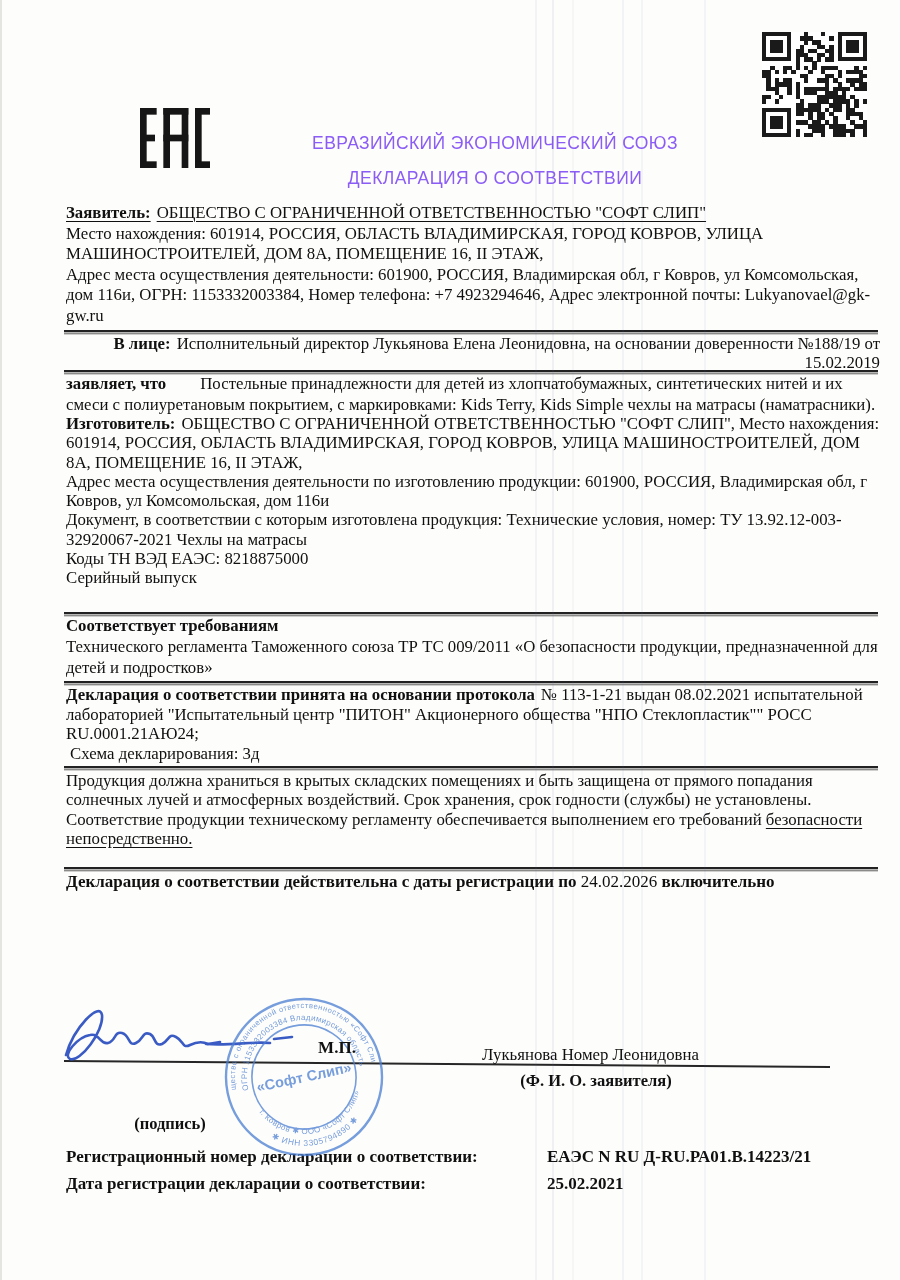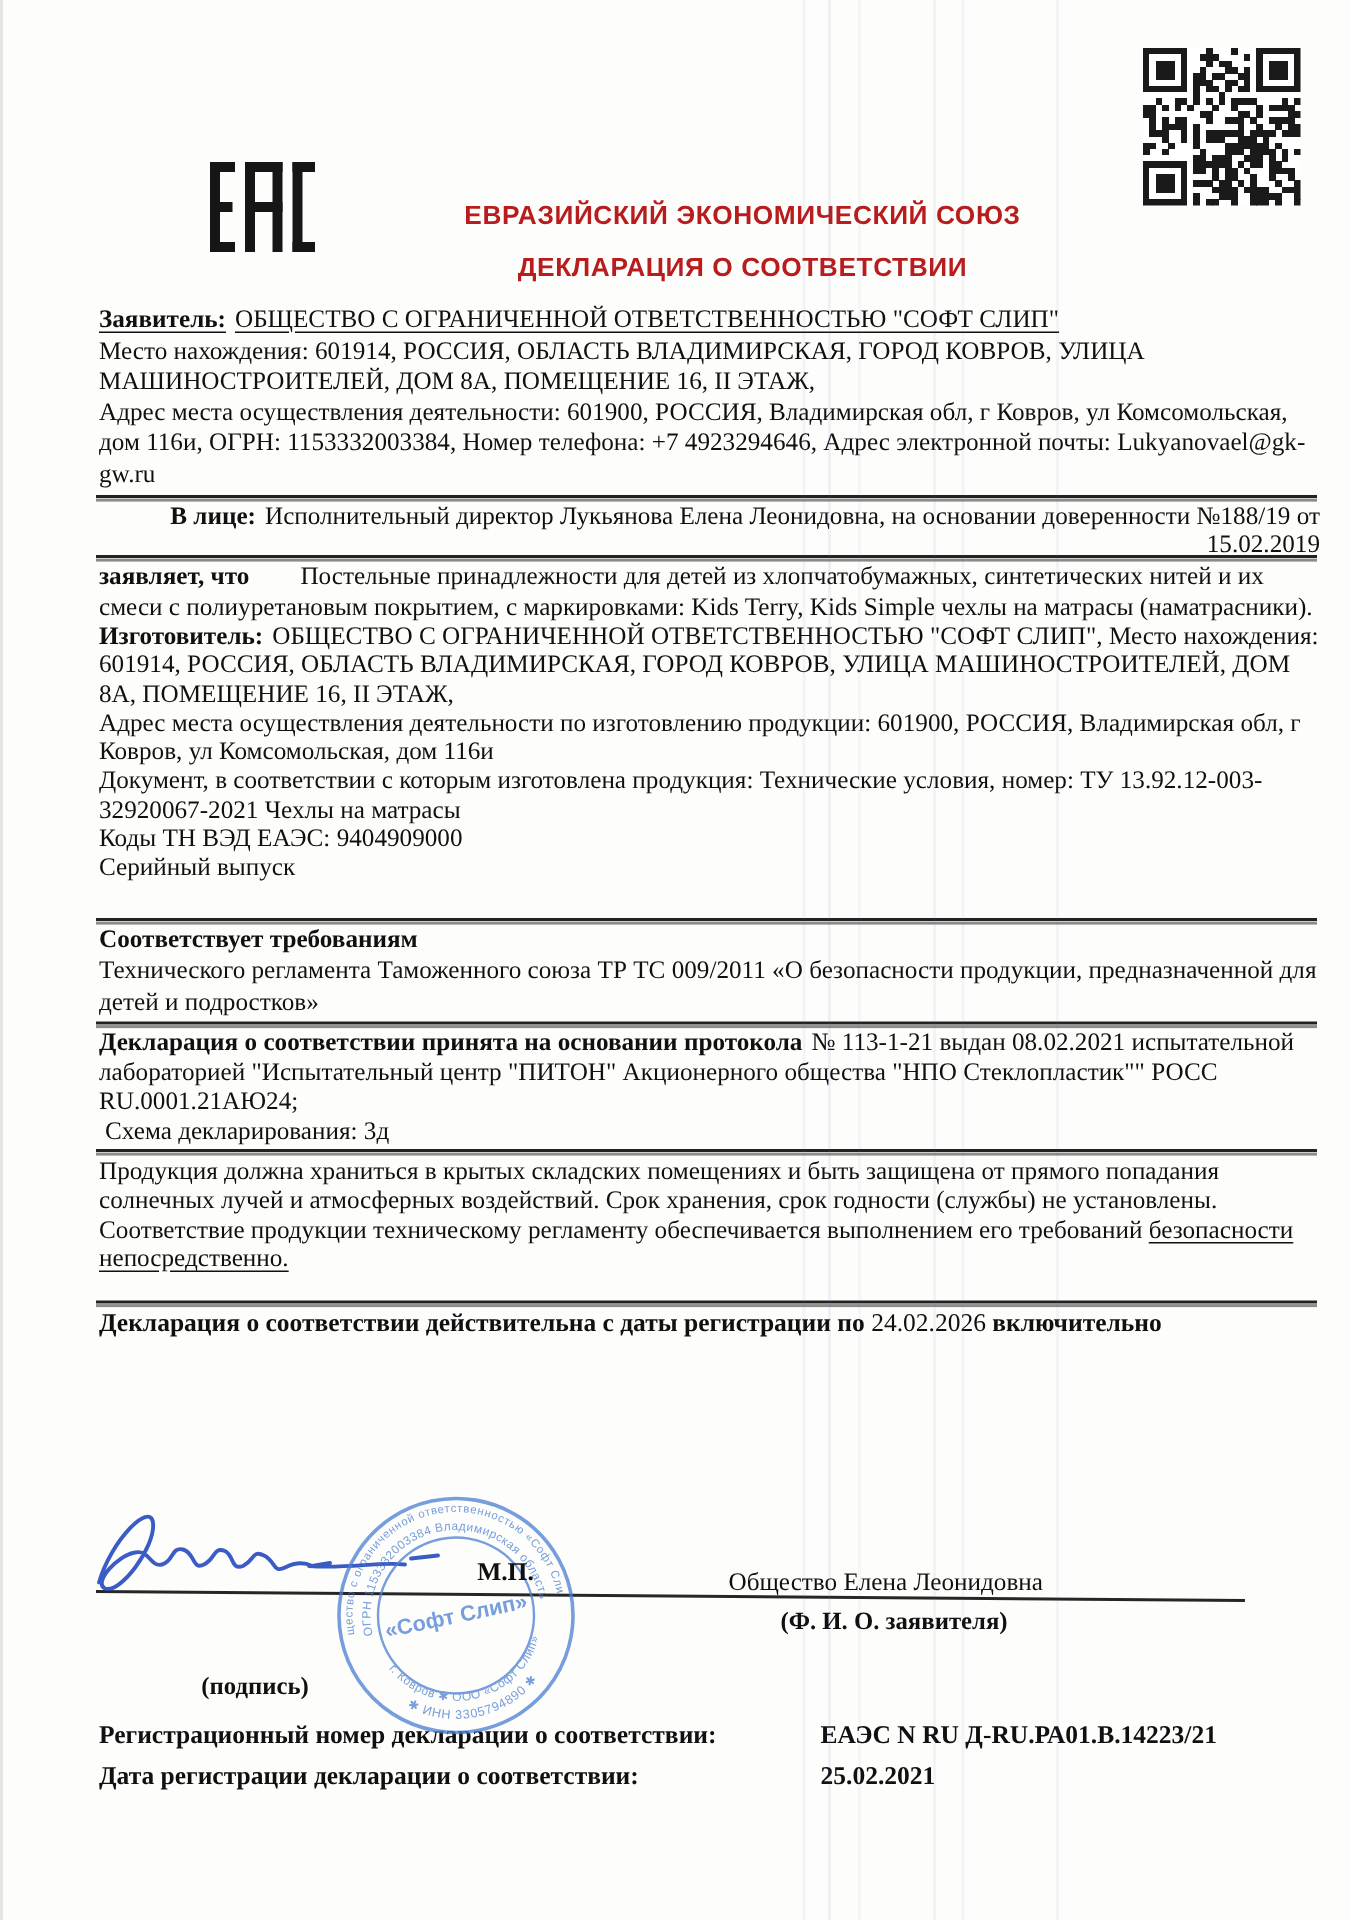--- a/index.html
+++ b/index.html
@@ -8,22 +8,22 @@
   p{margin:0;}
   .b{font-weight:bold;}
   .sec{position:absolute;left:66px;width:814px;font-size:16.8px;line-height:20.5px;text-align:left;}
   .sec p{margin:0;}
   .u{text-decoration:underline;text-underline-offset:3px;}
   .lbl{font-weight:bold;margin-right:6px;}
   .lbl-gap{font-weight:bold;margin-right:34px;}
   .rule{position:absolute;left:64px;width:814px;height:1.8px;background:#222;
         box-shadow:0 2.4px 0 rgba(45,45,45,.55);}
   .doc-titles{position:absolute;left:110px;top:133px;width:770px;text-align:center;
-        font-family:"Liberation Sans","DejaVu Sans",sans-serif;font-weight:700;
-        font-size:17.5px;letter-spacing:.4px;color:#b91c1c;}
+        font-family:"Liberation Sans","DejaVu Sans",sans-serif;font-weight:400;
+        font-size:17.5px;letter-spacing:.4px;color:#8b5cf6;}
   .doc-titles .t2{margin-top:14px;}
   .eac-logo{position:absolute;left:140px;top:108px;width:70px;height:60px;}
   .qr{position:absolute;left:762px;top:32px;width:105px;height:105px;}
   .tight{line-height:19.3px;}
   .validity{font-size:17px;font-weight:bold;}
   .validity .reg-date{font-weight:normal;}
   .sign-line{position:absolute;left:64px;top:1060px;width:766px;height:1.8px;background:#262626;
         transform:rotate(.45deg);transform-origin:left center;}
   .caption{position:absolute;font-size:16.5px;font-weight:bold;text-align:center;}
   .sig-name{position:absolute;left:468px;top:1045px;width:245px;text-align:center;font-size:16.8px;}
@@ -313,21 +313,21 @@
   <div class="rule" style="top:370px;"></div>
 
   <div class="sec" style="top:374px;line-height:20.6px;">
     <p><span class="lbl-gap">заявляет, что</span><span>Постельные принадлежности для детей из хлопчатобумажных, синтетических нитей и их смеси с полиуретановым покрытием, с маркировками: Kids Terry, Kids Simple чехлы на матрасы (наматрасники).</span></p>
   </div>
 
   <div class="sec tight" style="top:414px;">
     <p><span class="lbl">Изготовитель:</span><span>ОБЩЕСТВО С ОГРАНИЧЕННОЙ ОТВЕТСТВЕННОСТЬЮ "СОФТ СЛИП", Место нахождения: 601914, РОССИЯ, ОБЛАСТЬ ВЛАДИМИРСКАЯ, ГОРОД КОВРОВ, УЛИЦА МАШИНОСТРОИТЕЛЕЙ, ДОМ 8А, ПОМЕЩЕНИЕ 16, II ЭТАЖ,</span></p>
     <p>Адрес места осуществления деятельности по изготовлению продукции: 601900, РОССИЯ, Владимирская обл, г Ковров, ул Комсомольская, дом 116и</p>
     <p>Документ, в соответствии с которым изготовлена продукция: Технические условия, номер: ТУ 13.92.12-003-32920067-2021 Чехлы на матрасы</p>
-    <p>Коды ТН ВЭД ЕАЭС: 9404909000</p>
+    <p>Коды ТН ВЭД ЕАЭС: 8218875000</p>
     <p>Серийный выпуск</p>
   </div>
 
   <div class="rule" style="top:612px;"></div>
 
   <div class="sec" style="top:616px;line-height:20.9px;">
     <p class="b">Соответствует требованиям</p>
     <p>Технического регламента Таможенного союза ТР ТС 009/2011 «О безопасности продукции, предназначенной для детей и подростков»</p>
   </div>
 
@@ -385,21 +385,21 @@
       <text font-size="8" fill="#4b7ed2" letter-spacing=".3">
         <textPath href="#arc-it" startOffset="50%" text-anchor="middle">ОГРН 1153332003384 Владимирская область</textPath>
       </text>
       <text font-size="8" fill="#4b7ed2" letter-spacing=".4">
         <textPath href="#arc-ib" startOffset="50%" text-anchor="middle">г. Ковров ✱ ООО «Софт Слип»</textPath>
       </text>
       <text x="82" y="87" text-anchor="middle" font-size="14.5" font-weight="bold" fill="#4b7ed2">«Софт Слип»</text>
     </g>
   </svg>
 
-  <div class="sig-name">Общество Елена Леонидовна</div>
+  <div class="sig-name">Лукьянова Номер Леонидовна</div>
   <div class="caption" style="left:476px;top:1071px;width:240px;">(Ф. И. О. заявителя)</div>
 
   <div class="footer-lbl" style="top:1147px;">Регистрационный номер декларации о соответствии:</div>
   <div class="footer-val" style="top:1147px;">ЕАЭС N RU Д-RU.РА01.В.14223/21</div>
   <div class="footer-lbl" style="top:1174px;">Дата регистрации декларации о соответствии:</div>
   <div class="footer-val" style="top:1174px;">25.02.2021</div>
 
   <div class="streak" style="left:535px;background:rgba(90,110,160,.07);"></div>
   <div class="streak" style="left:552px;background:rgba(90,110,160,.09);"></div>
   <div class="streak" style="left:572px;background:rgba(90,110,160,.05);"></div>

